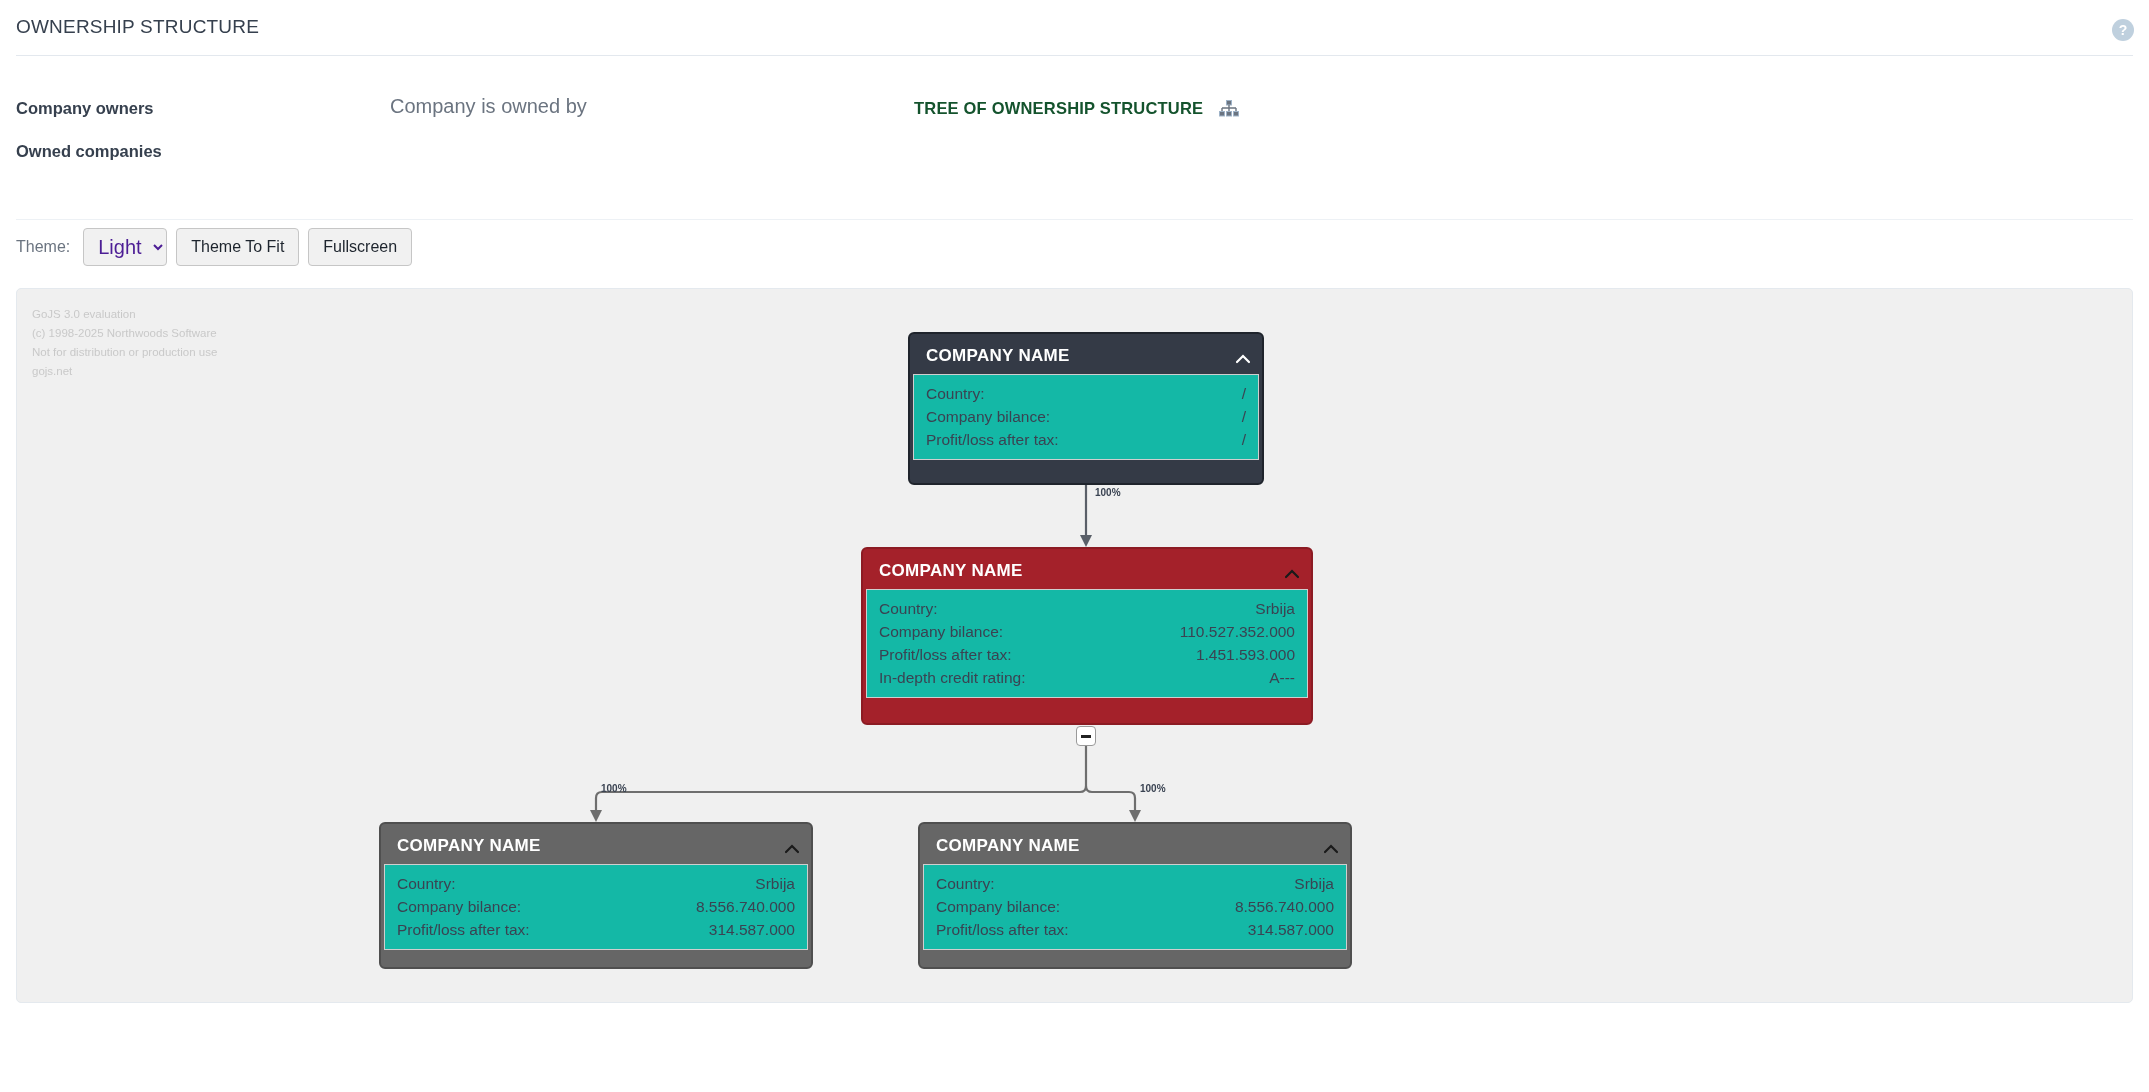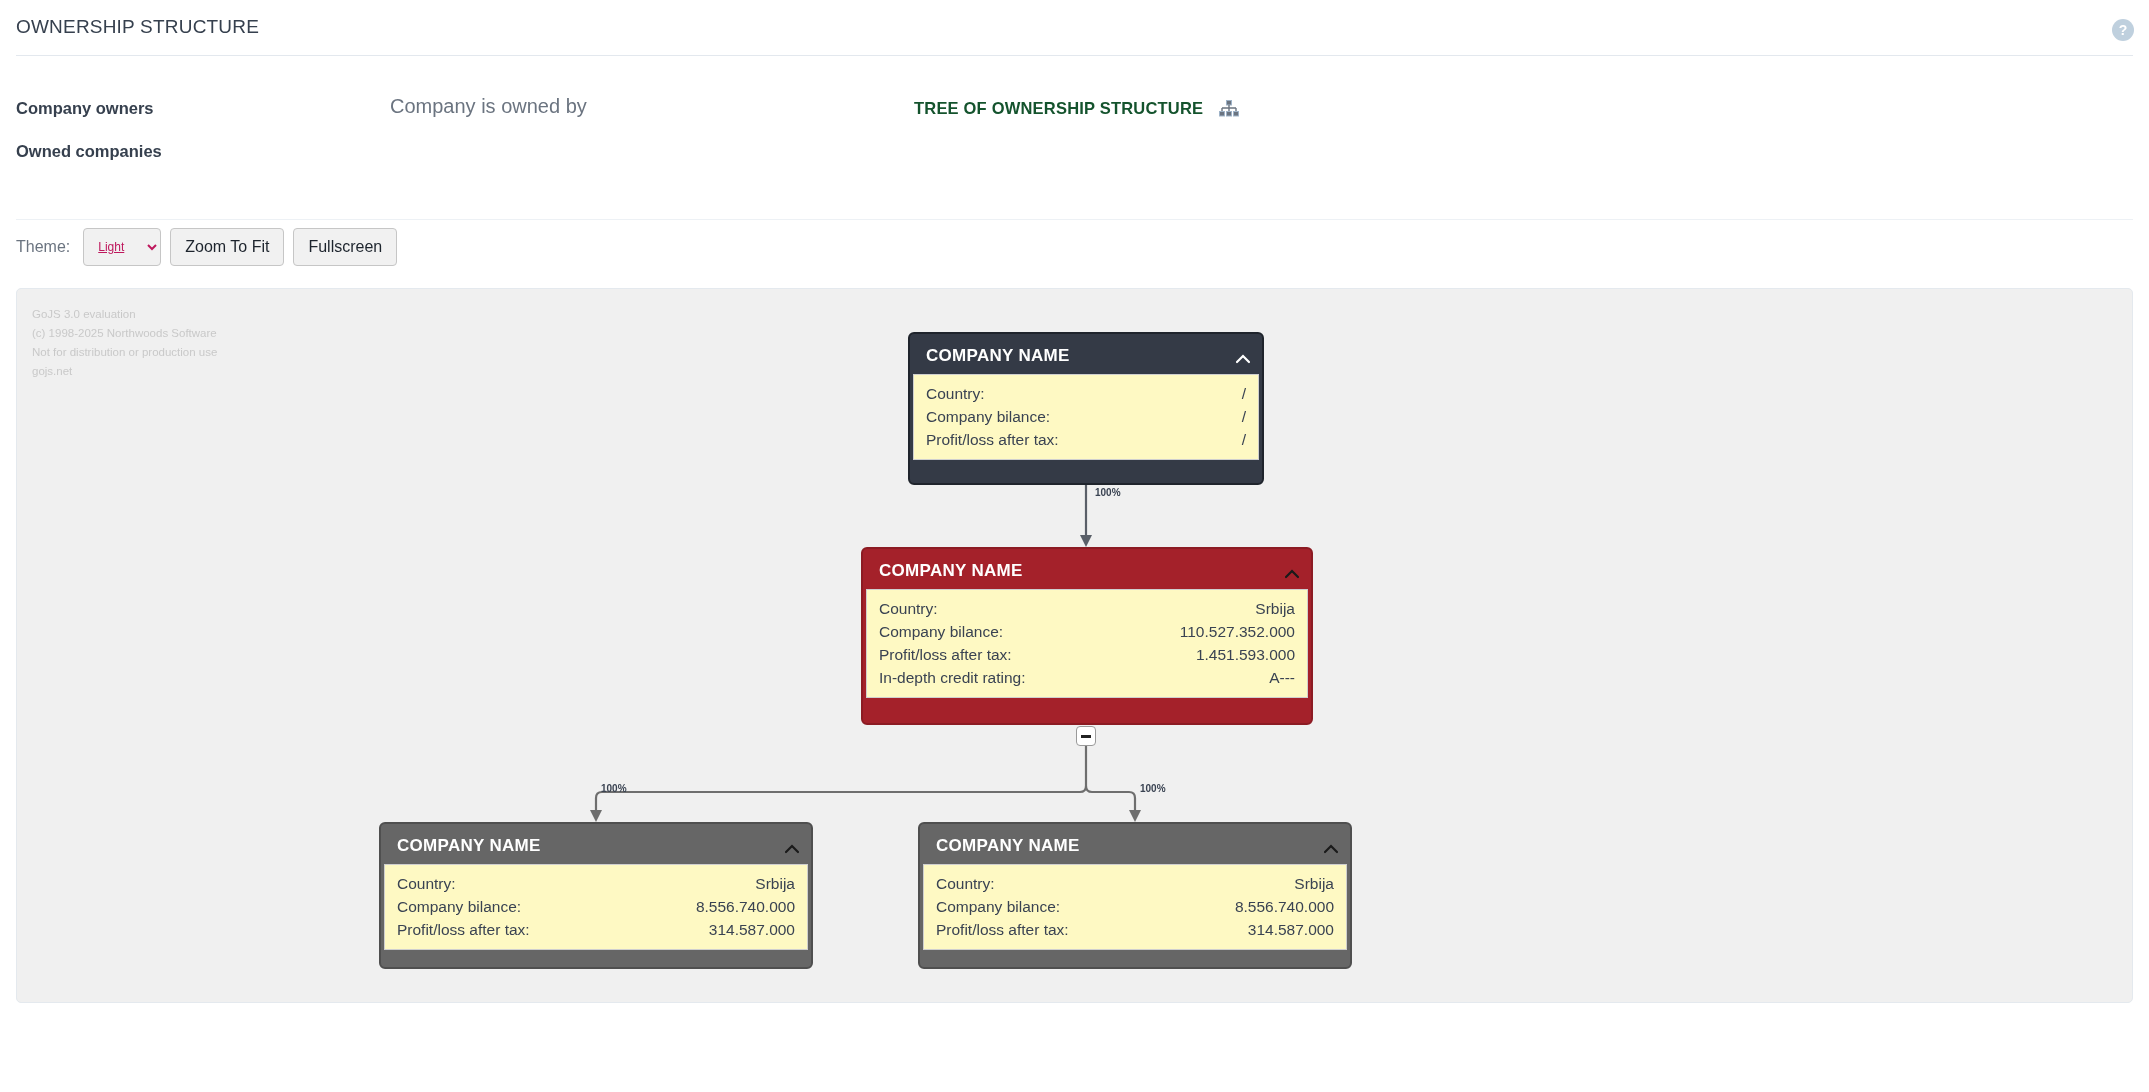--- a/index.html
+++ b/index.html
@@ -102,30 +102,29 @@
     align-items: center;
     gap: 9px;
   }
   .toolbar-label {
     font-size: 16px;
     color: #6b7480;
     margin-right: 4px;
   }
   .theme-select {
     font-family: "Liberation Sans", sans-serif;
-    font-size: 12px;
-    color: #be185d;
+    font-size: 20px;
+    color: #4c1d95;
     background: #f1f1f1;
     border: 1px solid #c6c6c6;
     border-radius: 4px;
     padding: 5px 8px 5px 10px;
     height: 38px;
     min-width: 78px;
     cursor: pointer;
-    text-decoration: underline;
   }
   .tbtn {
     font-family: "Liberation Sans", sans-serif;
     font-size: 16px;
     color: #1d242d;
     background: #f1f1f1;
     border: 1px solid #c6c6c6;
     border-radius: 4px;
     height: 38px;
     padding: 0 14px;
@@ -178,21 +177,21 @@
     color: #ffffff;
   }
   .collapse-chevron {
     position: absolute;
     right: 10px; bottom: 1px;
     width: 18px; height: 14px;
     cursor: pointer;
   }
   .node-body {
     margin: 8px 3px 3px 3px;
-    background: #fef9c3;
+    background: #14b8a6;
     border: 1px solid #cfcfcf;
     padding: 7px 12px 8px 12px;
   }
   .node-row {
     display: flex;
     justify-content: space-between;
     align-items: baseline;
     font-size: 15.5px;
     line-height: 23px;
     color: #3a4352;
@@ -269,21 +268,21 @@
     </div>
   </div>
 
   <div class="toolbar-sep"></div>
   <div class="toolbar">
     <span class="toolbar-label">Theme:</span>
     <select class="theme-select">
       <option>Light</option>
       <option>Dark</option>
     </select>
-    <button class="tbtn">Zoom To Fit</button>
+    <button class="tbtn">Theme To Fit</button>
     <button class="tbtn">Fullscreen</button>
   </div>
 
   <div class="diagram-outer">
 
     <div class="watermark">
       <div>GoJS 3.0 evaluation</div>
       <div>(c) 1998-2025 Northwoods Software</div>
       <div>Not for distribution or production use</div>
       <div>gojs.net</div>

